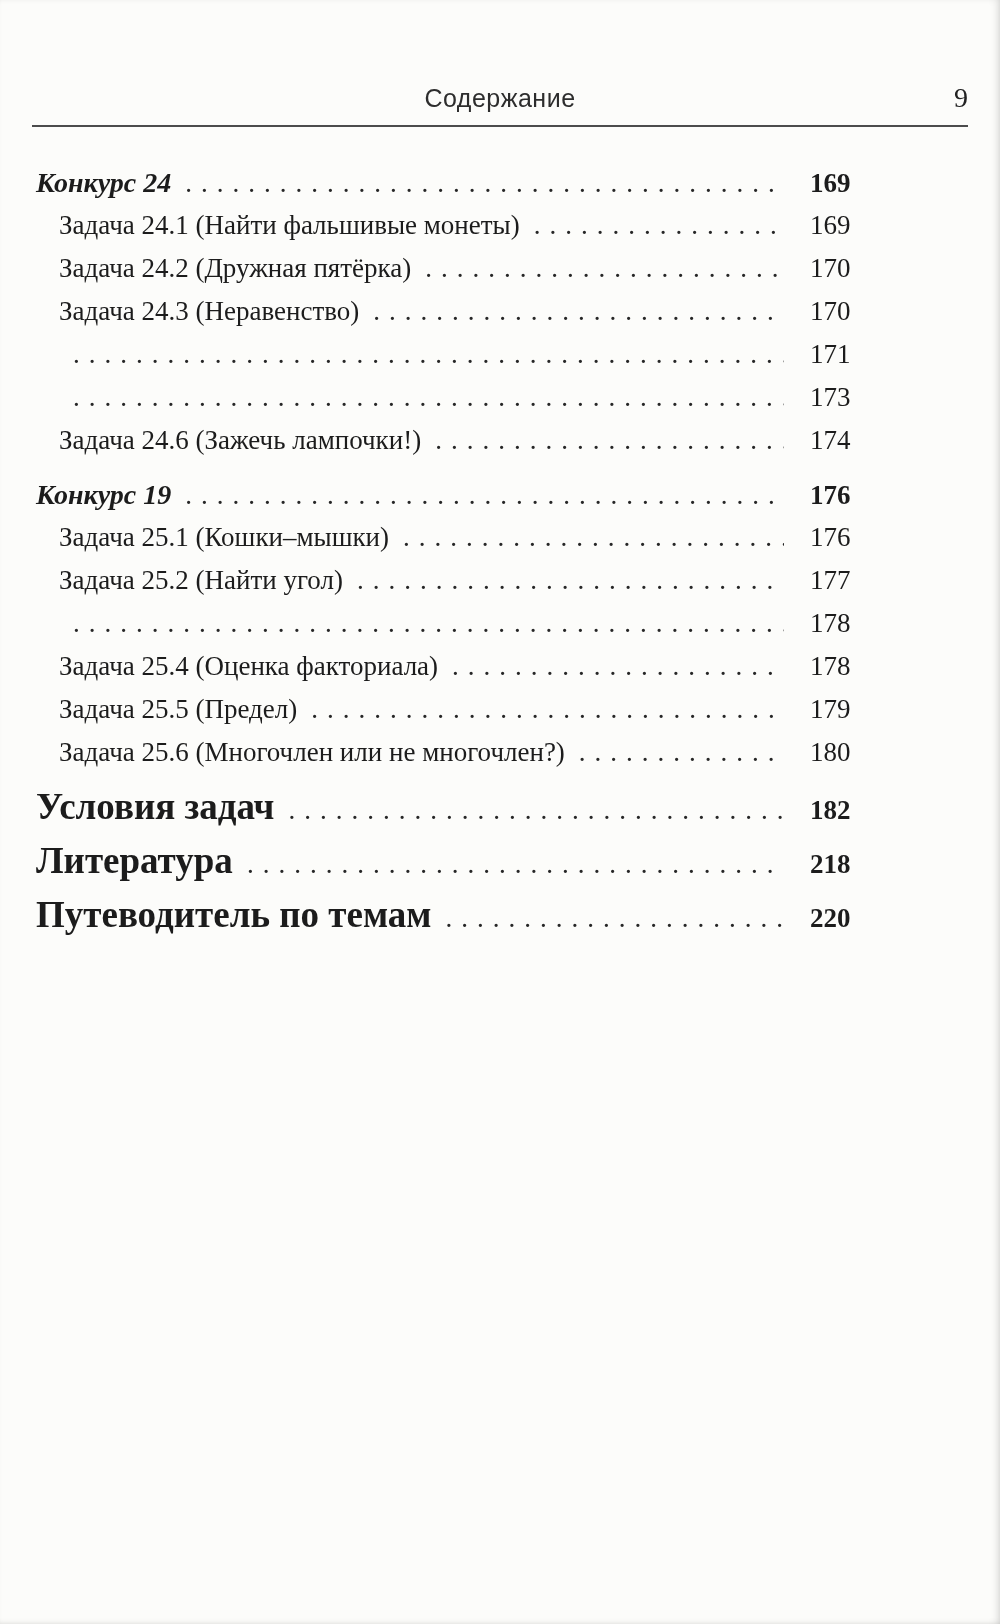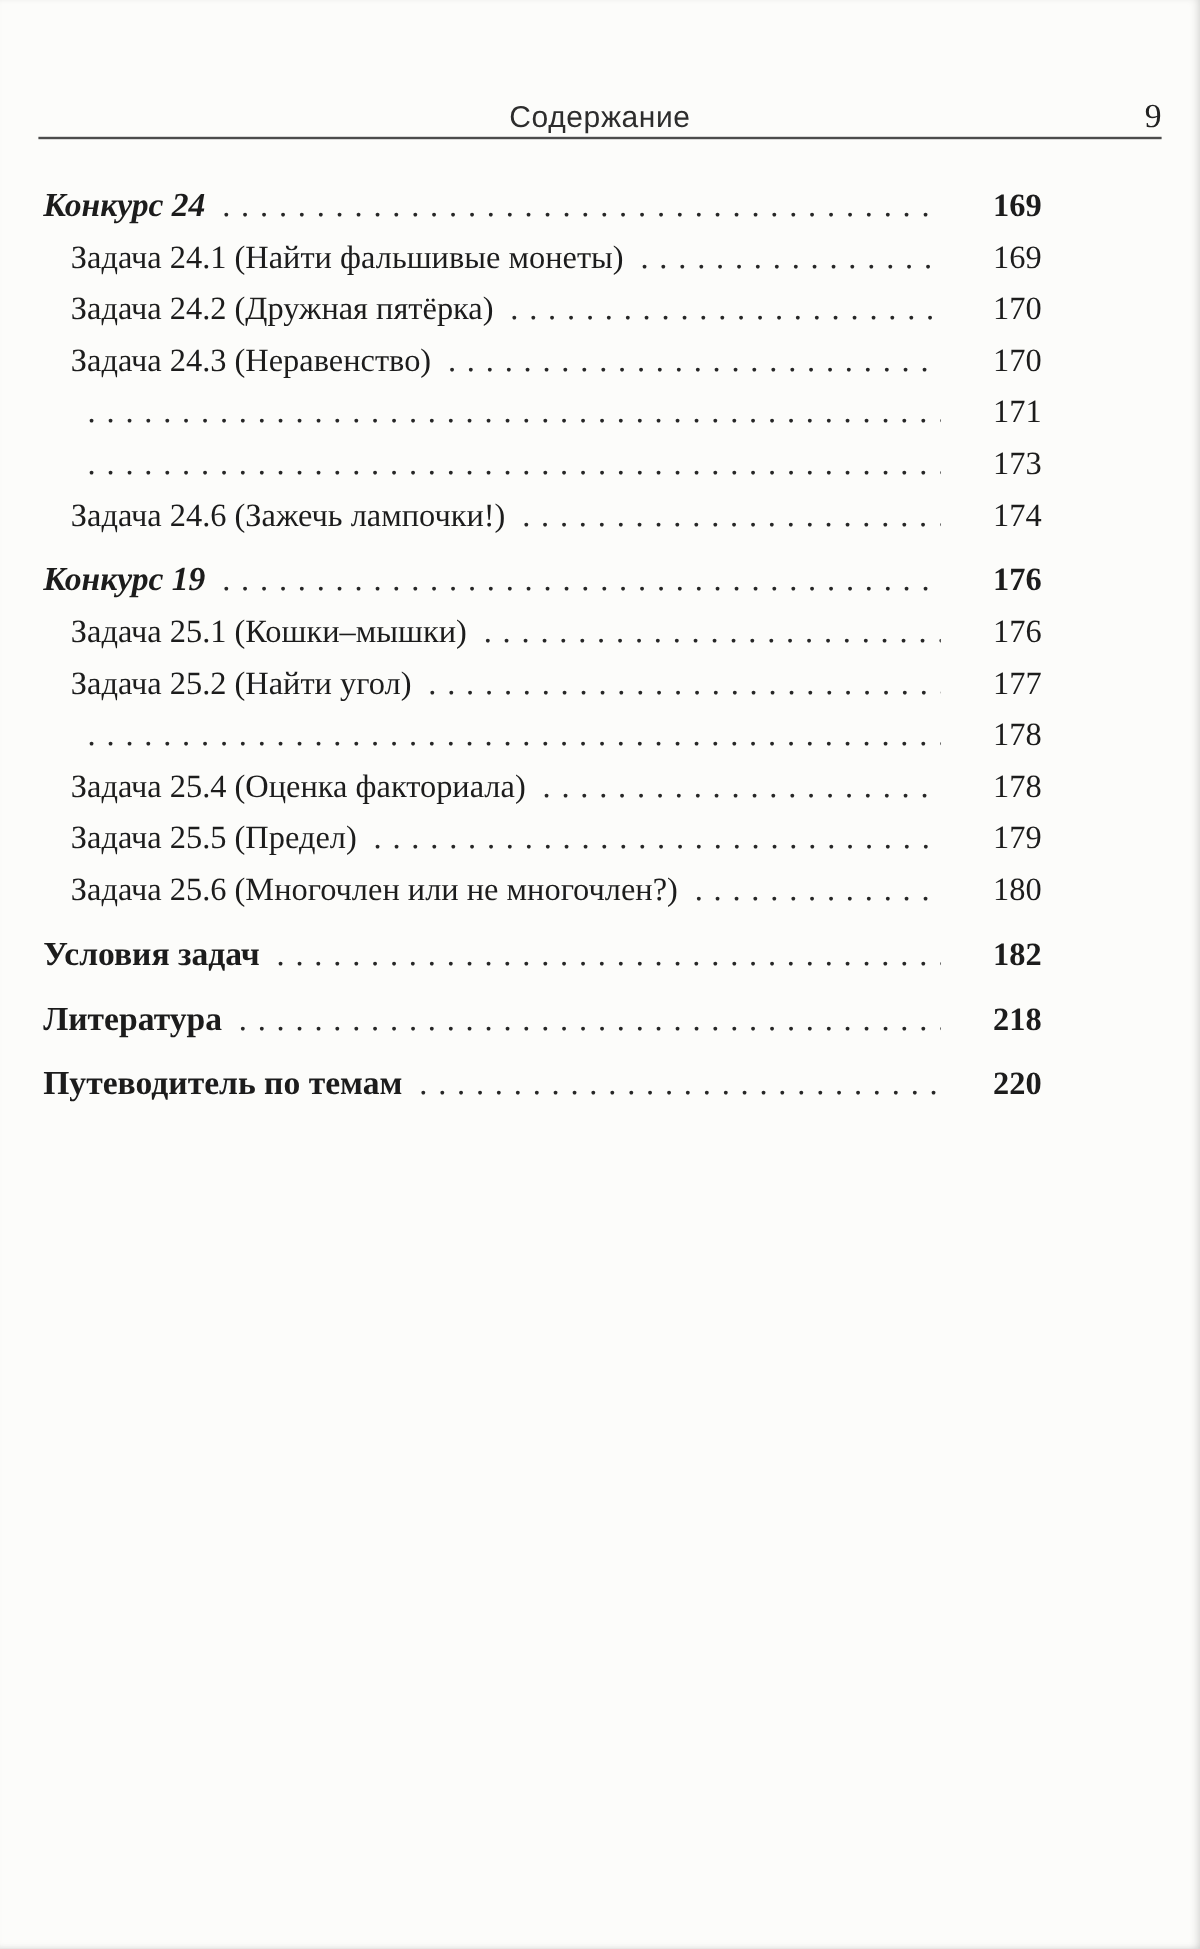--- a/index.html
+++ b/index.html
@@ -19,21 +19,21 @@
     overflow: hidden;
     box-sizing: border-box;
   }
 
   
   .page-header {
     display: flex;
     align-items: baseline;
     margin: 0 32px;
     padding-top: 82px;
-    padding-bottom: 0;
+    padding-bottom: 11px;
     border-bottom: 2px solid #4c4c4c;
   }
   .header-spacer { width: 64px; }
   .header-title {
     flex: 1;
     text-align: center;
     font-family: "Liberation Sans", "DejaVu Sans", sans-serif;
     font-size: 25px;
     letter-spacing: 0.5px;
     color: #2d2d2d;
@@ -65,32 +65,32 @@
     overflow: hidden;
     margin: 0 26px 0 14px;
     letter-spacing: 9px;
     color: #262626;
     font-weight: 400;
     font-style: normal;
   }
   .row .page-num {
     flex: 0 0 auto;
     min-width: 58px;
-    text-align: right;
+    text-align: left;
   }
 
   .row.chapter { margin-top: 11px; }
   .row.chapter:first-child { margin-top: 0; }
   .row.chapter .label { font-weight: 700; font-style: italic; font-size: 28px; }
   .row.chapter .page-num { font-weight: 700; }
 
   .row.task { padding-left: 23px; }
 
   .row.section { margin-top: 11px; }
-  .row.section .label { font-weight: 700; font-size: 28px; }
+  .row.section .label { font-weight: 700; font-size: 37px; }
   .row.section .page-num { font-weight: 700; }
 </style>
 </head>
 <body>
 
 <div class="page">
 
   <header class="page-header">
     <span class="header-spacer"></span>
     <span class="header-title">Содержание</span>

